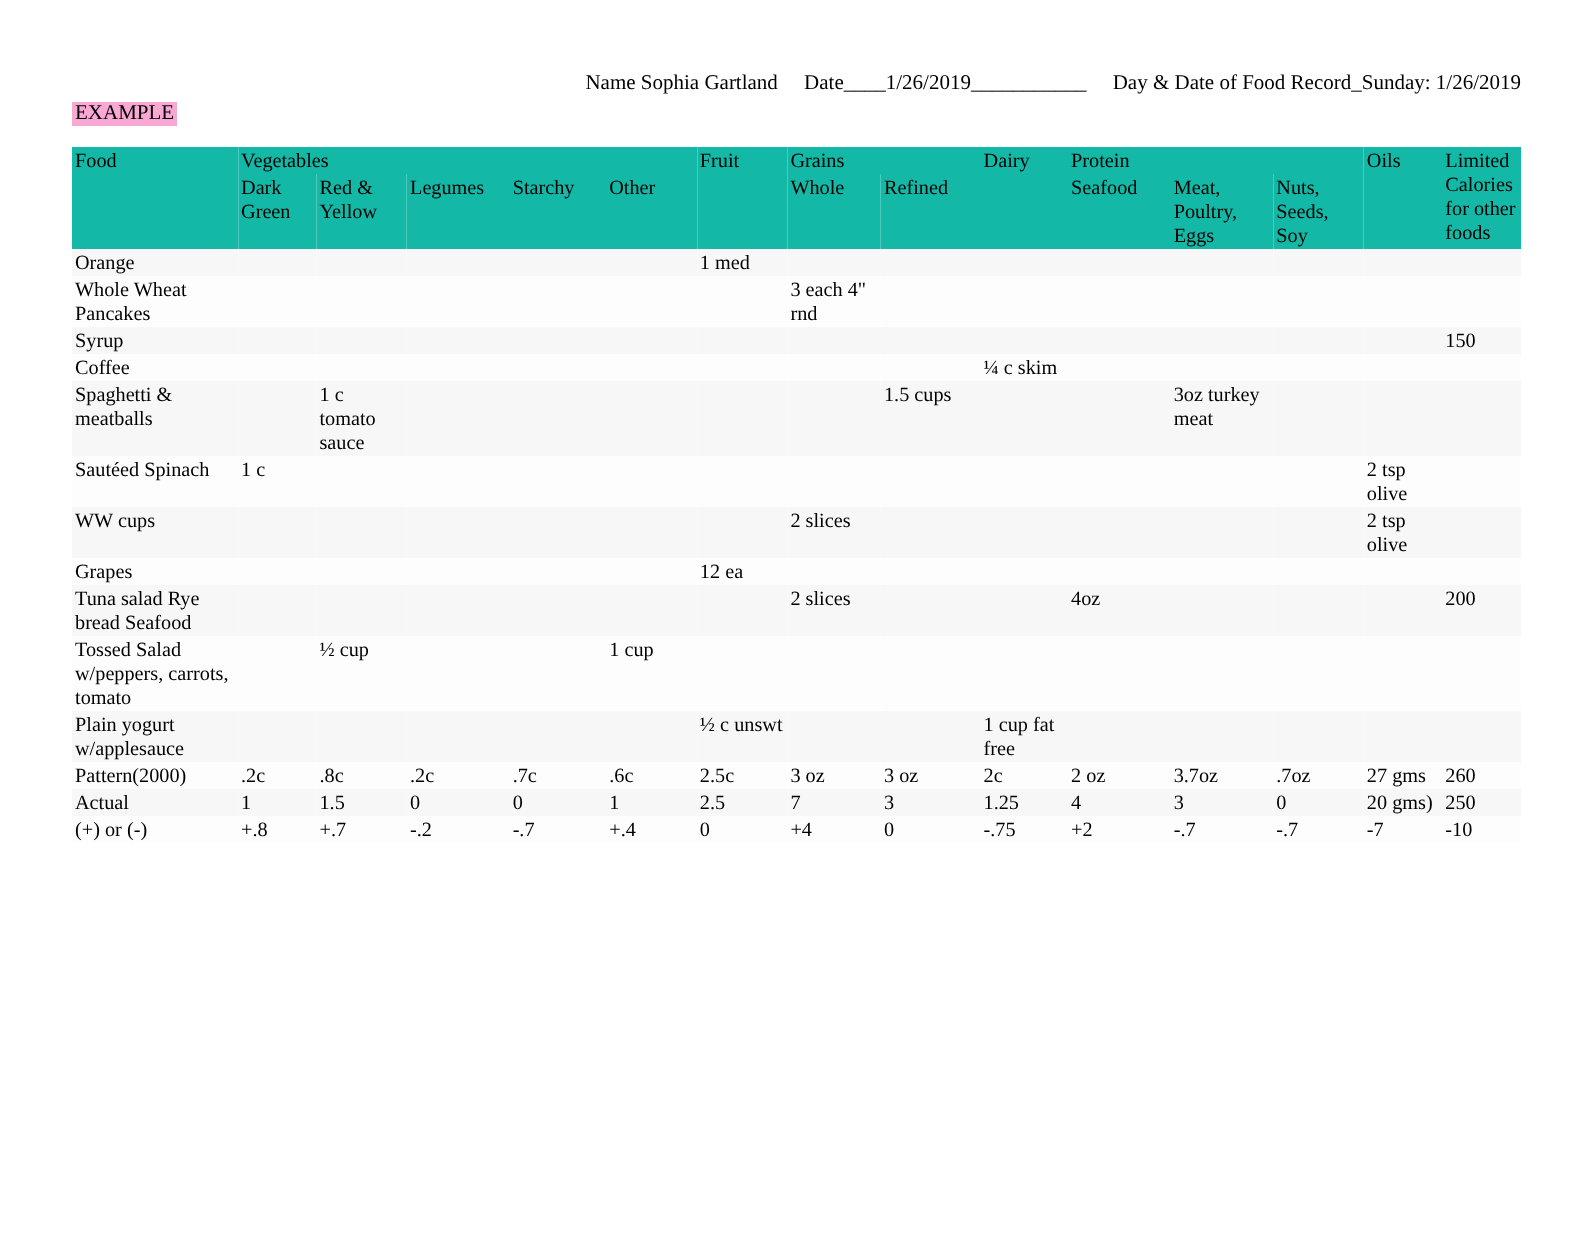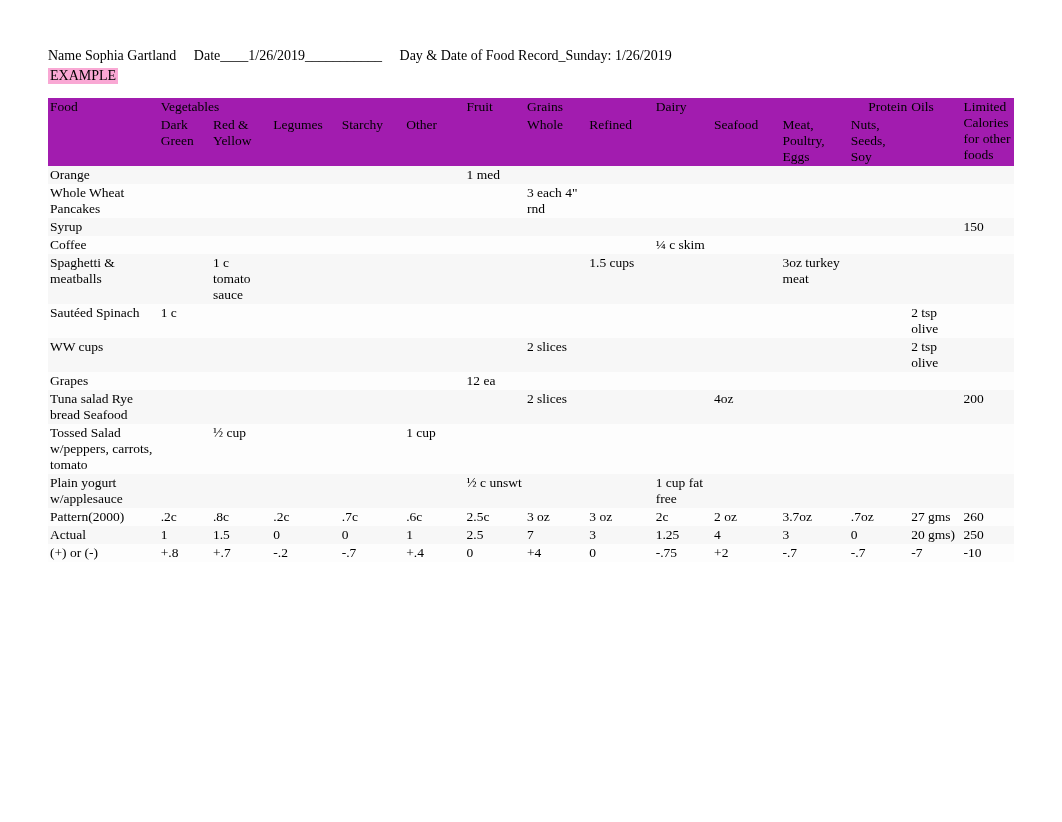--- a/index.html
+++ b/index.html
@@ -10,20 +10,21 @@
     body {
       font-family: "Times New Roman", Times, serif;
       font-size: 14px;
       background: #ffffff;
       padding: 48px;
       width: 1062px;
       color: #000;
     }
     .header-line {
       margin-bottom: 4px;
+      text-align: right;
     }
     .example-label {
       background: #f9a8d4;
       display: inline-block;
       padding: 0 2px;
     }
     .table-container {
       margin-top: 14px;
     }
     table {
@@ -39,21 +40,21 @@
       font-size: 13.5px;
       word-wrap: break-word;
     }
     tbody tr:nth-child(odd) {
       background: #f7f7f7;
     }
     tbody tr:nth-child(even) {
       background: #fdfdfd;
     }
     thead tr {
-      background: #a21caf;
+      background: #14b8a6;
     }
     .col-food { width: 110px; }
     .col-dg { width: 52px; }
     .col-ry { width: 60px; }
     .col-lg { width: 68px; }
     .col-st { width: 64px; }
     .col-ot { width: 60px; }
     .col-fr { width: 60px; }
     .col-wh { width: 62px; }
     .col-rf { width: 66px; }
@@ -98,21 +99,21 @@
         <col class="col-oi">
         <col class="col-lc">
     </colgroup>
     <thead>
       <tr>
         <th rowspan="2">Food</th>
         <th colspan="5" style="">Vegetables</th>
         <th rowspan="2">Fruit</th>
         <th colspan="2" style="">Grains</th>
         <th rowspan="2">Dairy</th>
-        <th colspan="3" style="text-align:right">Protein</th>
+        <th colspan="3" style="text-align:left">Protein</th>
         <th rowspan="2">Oils</th>
         <th rowspan="2">Limited Calories for other foods</th>
       </tr>
       <tr>
         <th>Dark Green</th>
         <th>Red &amp; Yellow</th>
         <th>Legumes</th>
         <th>Starchy</th>
         <th>Other</th>
         <th>Whole</th>

